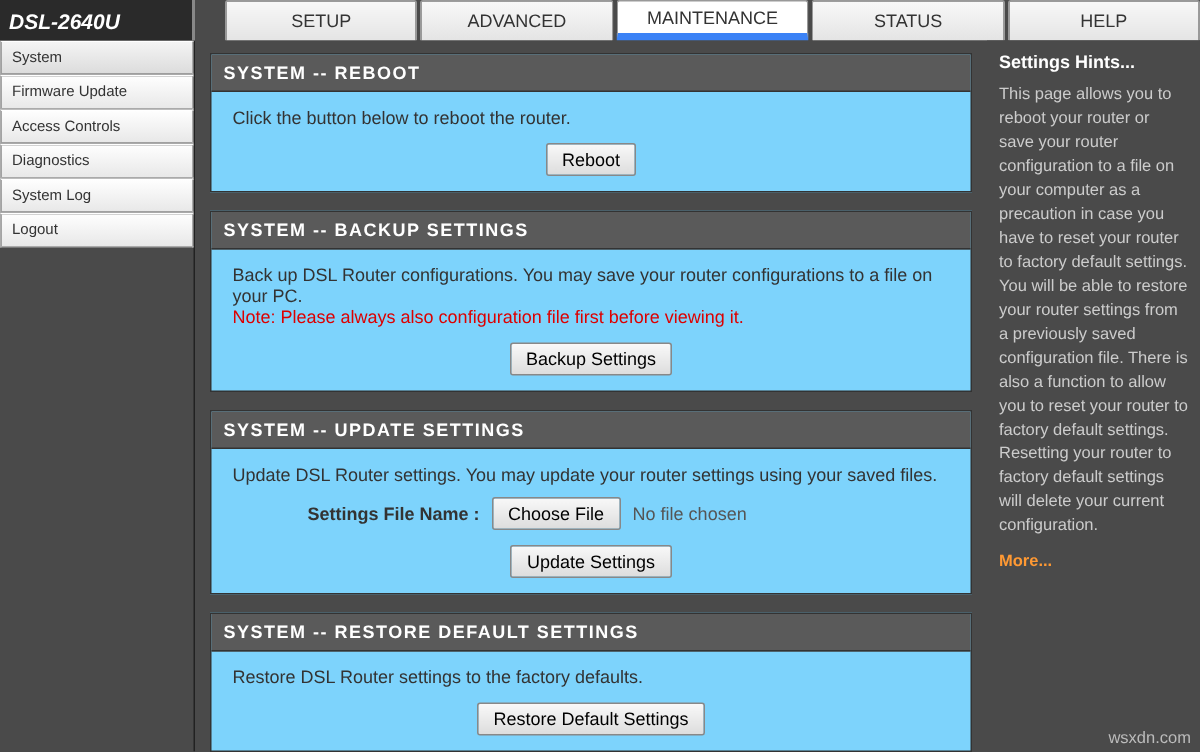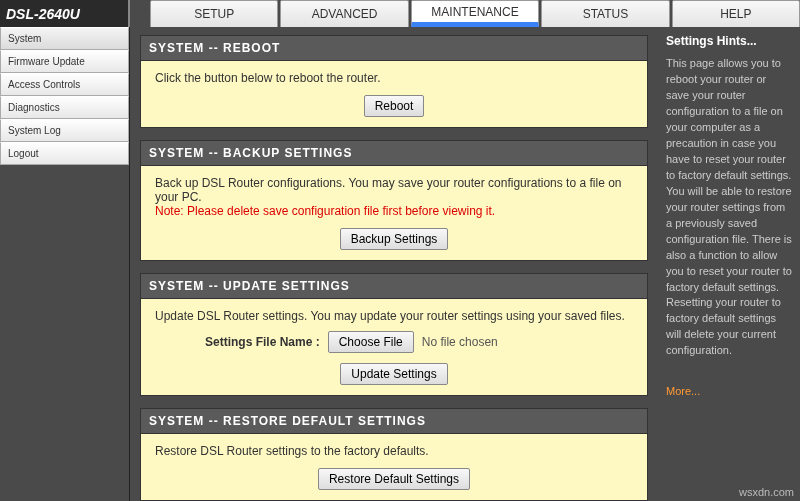--- a/index.html
+++ b/index.html
@@ -86,21 +86,21 @@
     }
     .content {
       flex: 1;
       background: #4a4a4a;
       padding: 8px 10px;
       overflow-y: auto;
     }
     .panel {
       border: 1px solid #333;
       margin-bottom: 12px;
-      background: #fef9c3;
+      background: #7dd3fc;
     }
     .panel-head {
       background: #5a5a5a;
       color: #fff;
       font-weight: bold;
       font-size: 12px;
       letter-spacing: 1px;
       padding: 5px 8px;
       border-bottom: 1px solid #333;
     }
@@ -133,24 +133,24 @@
       line-height: 1.45;
     }
     .hints-title {
       color: #fff;
       font-weight: bold;
       font-size: 12px;
       margin-bottom: 6px;
     }
     .more-link {
       color: #ff9933;
-      font-weight: normal;
+      font-weight: bold;
       cursor: pointer;
       display: inline-block;
-      margin-top: 25px;
+      margin-top: 8px;
     }
     .watermark {
       position: absolute;
       right: 6px; bottom: 3px;
       font-size: 11px;
       color: #bbb;
     }
   </style>
 </head>
 <body>
@@ -185,21 +185,21 @@
         <div class="center-row">
           <button class="btn">Reboot</button>
         </div>
       </div>
     </div>
 
     <div class="panel">
       <div class="panel-head">SYSTEM -- BACKUP SETTINGS</div>
       <div class="panel-body">
         <div>Back up DSL Router configurations. You may save your router configurations to a file on your PC.</div>
-        <div class="note">Note: Please delete save configuration file first before viewing it.</div>
+        <div class="note">Note: Please always also configuration file first before viewing it.</div>
         <div class="center-row">
           <button class="btn">Backup Settings</button>
         </div>
       </div>
     </div>
 
     <div class="panel">
       <div class="panel-head">SYSTEM -- UPDATE SETTINGS</div>
       <div class="panel-body">
         <div>Update DSL Router settings. You may update your router settings using your saved files.</div>

